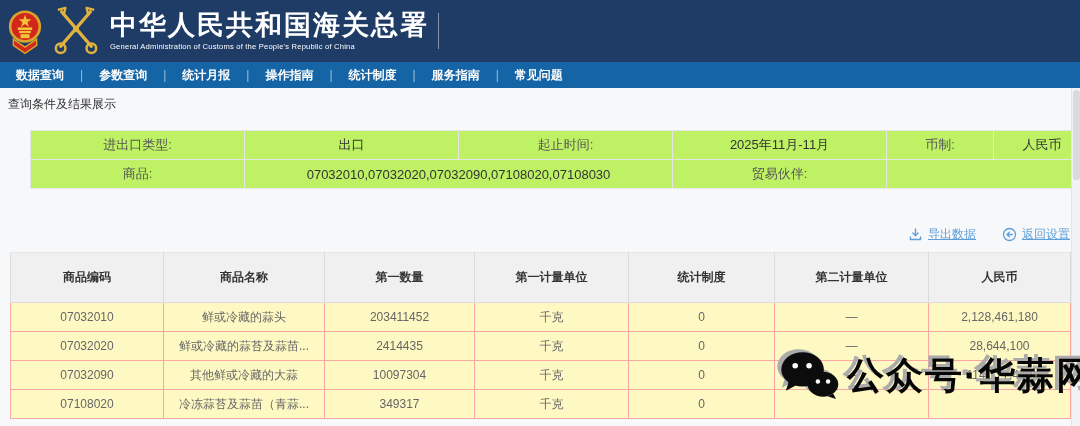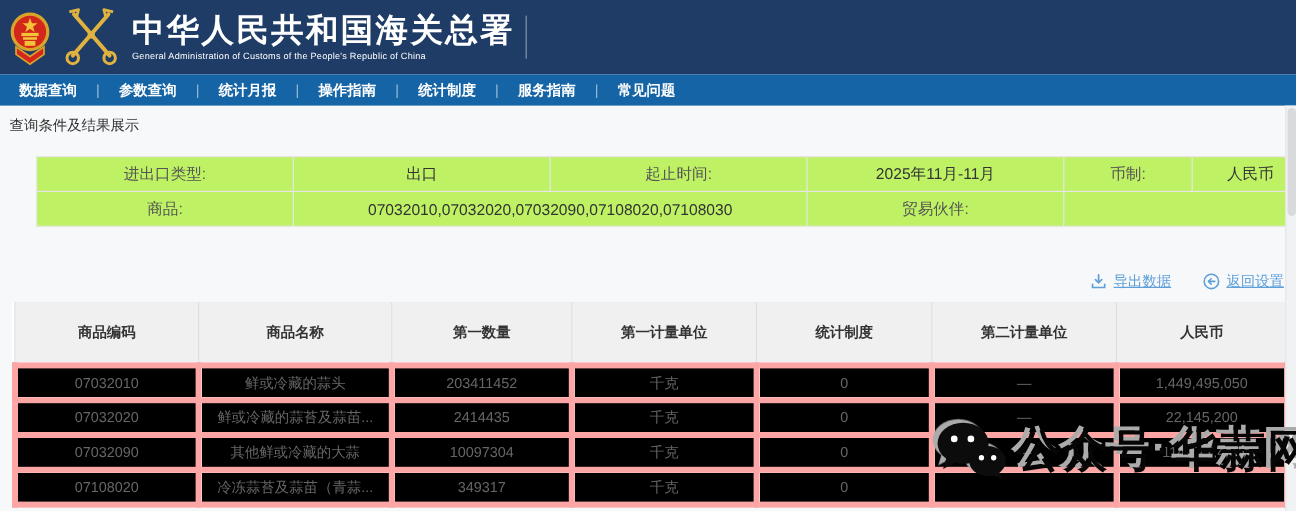--- a/index.html
+++ b/index.html
@@ -70,23 +70,23 @@
     position:absolute; left:10px; top:252px; width:1060px;
     border-collapse:collapse; table-layout:fixed; background:#fff;
     font-size:12px;
   }
   table.results th {
     height:28px; background:#f0f0f0; color:#333; font-weight:bold;
     border:1px solid #dcdcdc; border-top:1px solid #e6e6e6;
     text-align:center; padding:16px 4px; white-space:nowrap; overflow:hidden;
   }
   table.results td {
-    height:29px; color:#666; border:5px solid #fca5a5;
+    height:29px; color:#666; border:1px solid #fca5a5;
     text-align:center; padding:0 6px; white-space:nowrap; overflow:hidden;
-    background:#000000;
+    background:#fef9c3;
   }
 
   
   .scrollbar {
     position:absolute; right:0; top:88px; width:9px; height:338px;
     background:#f1f2f4; border-left:1px solid #e4e5e7;
   }
   .scrollbar .thumb {
     position:absolute; left:1px; top:2px; width:7px; height:90px;
     background:#d9dadc; border-radius:4px;
@@ -226,30 +226,30 @@
       </tr>
     </thead>
     <tbody>
       <tr>
         <td>07032010</td>
         <td>鲜或冷藏的蒜头</td>
         <td>203411452</td>
         <td>千克</td>
         <td>0</td>
         <td>—</td>
-        <td>1,449,495,050</td>
+        <td>2,128,461,180</td>
       </tr>
       <tr>
         <td>07032020</td>
         <td>鲜或冷藏的蒜苔及蒜苗...</td>
         <td>2414435</td>
         <td>千克</td>
         <td>0</td>
         <td>—</td>
-        <td>22,145,200</td>
+        <td>28,644,100</td>
       </tr>
       <tr>
         <td>07032090</td>
         <td>其他鲜或冷藏的大蒜</td>
         <td>10097304</td>
         <td>千克</td>
         <td>0</td>
         <td>—</td>
         <td>114,177,450</td>
       </tr>

